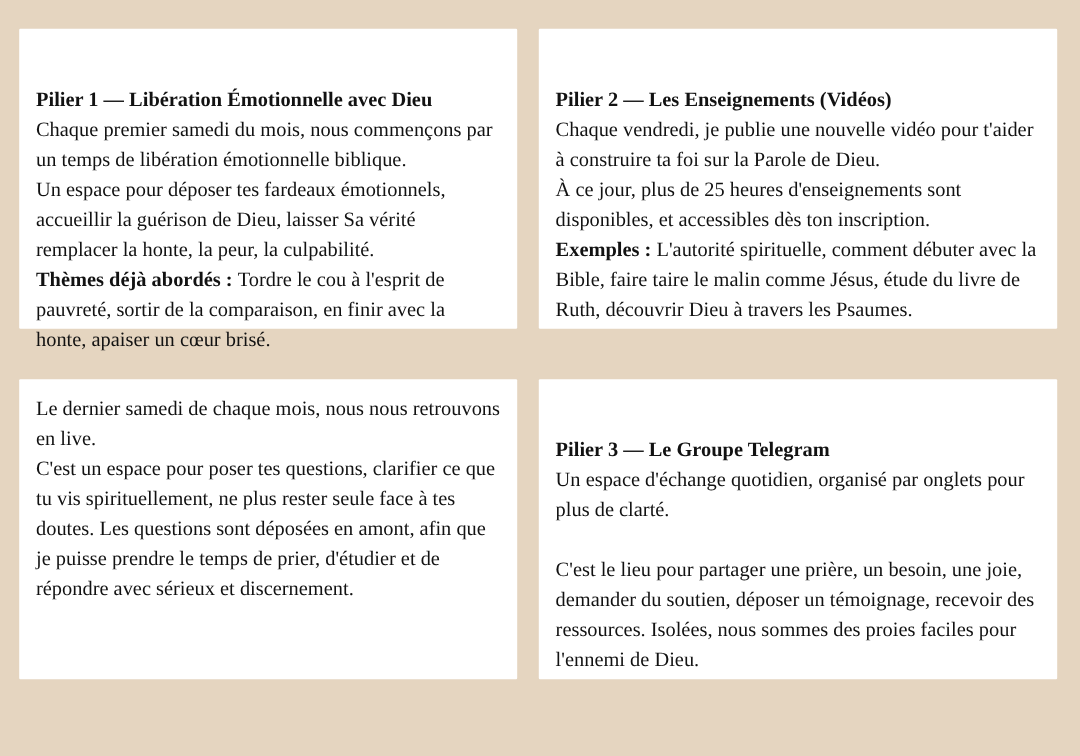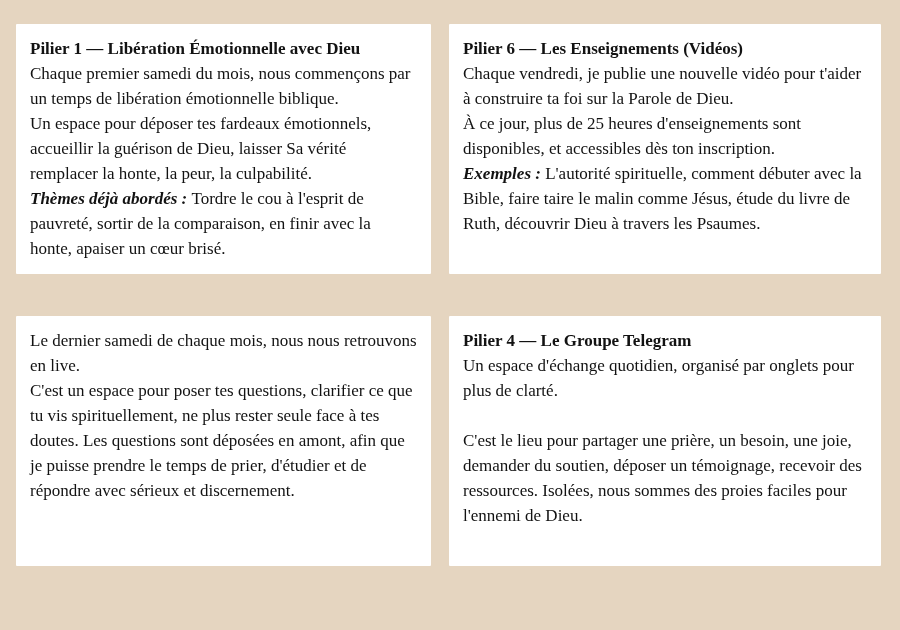--- a/index.html
+++ b/index.html
@@ -26,43 +26,43 @@
     background: #ffffff;
     color: #121212;
     font-size: 17px;
     line-height: 25px;
     padding: 12px 14px;
     box-sizing: border-box;
     border-radius: 1px;
   }
   .card-title {
     font-weight: bold;
+    margin-top: 34px;
   }
   .card-body strong {
     font-weight: bold;
-    font-style: italic;
   }
 </style>
 </head>
 <body>
 
 <div class="grid">
 
   <section class="card">
     <div class="card-title">Pilier 1 — Libération Émotionnelle avec Dieu</div>
     <div class="card-body"><span>Chaque premier samedi du mois, nous commençons par un temps de libération émotionnelle biblique.<br>Un espace pour déposer tes fardeaux émotionnels, accueillir la guérison de Dieu, laisser Sa vérité remplacer la honte, la peur, la culpabilité.<br></span><strong>Thèmes déjà abordés : </strong><span>Tordre le cou à l'esprit de pauvreté, sortir de la comparaison, en finir avec la honte, apaiser un cœur brisé.</span></div>
   </section>
 
   <section class="card">
-    <div class="card-title">Pilier 6 — Les Enseignements (Vidéos)</div>
+    <div class="card-title">Pilier 2 — Les Enseignements (Vidéos)</div>
     <div class="card-body"><span>Chaque vendredi, je publie une nouvelle vidéo pour t'aider à construire ta foi sur la Parole de Dieu.<br>À ce jour, plus de 25 heures d'enseignements sont disponibles, et accessibles dès ton inscription.<br></span><strong>Exemples : </strong><span>L'autorité spirituelle, comment débuter avec la Bible, faire taire le malin comme Jésus, étude du livre de Ruth, découvrir Dieu à travers les Psaumes.</span></div>
   </section>
 
   <section class="card">
     <div class="card-body"><span>Le dernier samedi de chaque mois, nous nous retrouvons en live.<br>C'est un espace pour poser tes questions, clarifier ce que tu vis spirituellement, ne plus rester seule face à tes doutes. Les questions sont déposées en amont, afin que je puisse prendre le temps de prier, d'étudier et de répondre avec sérieux et discernement.</span></div>
   </section>
 
   <section class="card">
-    <div class="card-title">Pilier 4 — Le Groupe Telegram</div>
+    <div class="card-title">Pilier 3 — Le Groupe Telegram</div>
     <div class="card-body"><span>Un espace d'échange quotidien, organisé par onglets pour plus de clarté.<br><br>C'est le lieu pour partager une prière, un besoin, une joie, demander du soutien, déposer un témoignage, recevoir des ressources. Isolées, nous sommes des proies faciles pour l'ennemi de Dieu.</span></div>
   </section>
 
 </div>
 
 </body></html>

